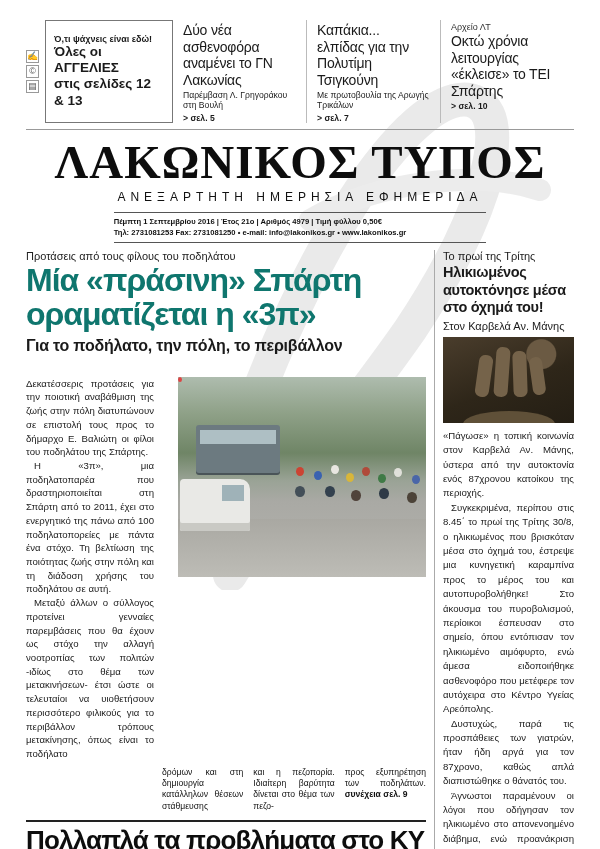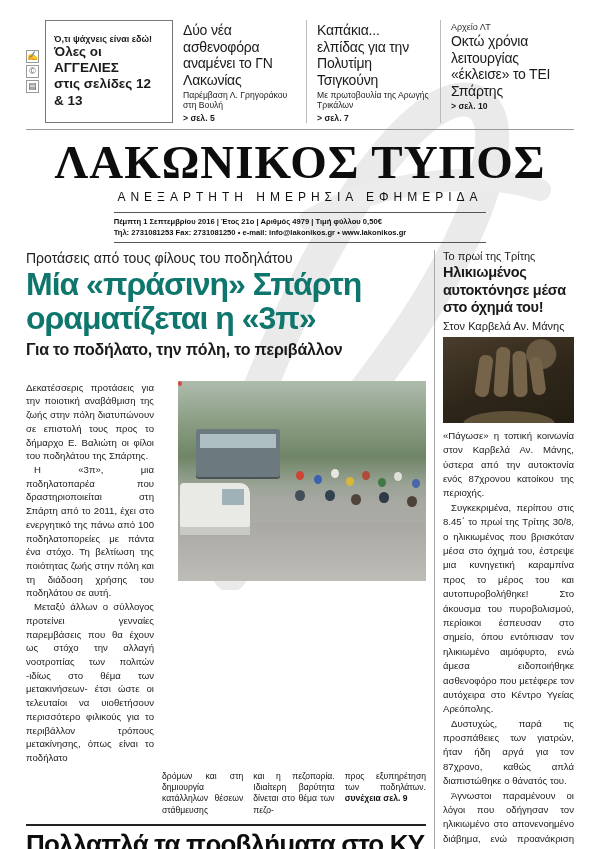--- a/index.html
+++ b/index.html
@@ -30,21 +30,21 @@
   .mast-sub { font-size:12px; letter-spacing:5px; margin-top:3px; color:#111; }
   .dateline { width:68%; margin:6px auto 0 auto; border-top:1px solid #555; border-bottom:1px solid #555; text-align:left; padding:3px 0; }
   .dateline div { font-size:7.6px; line-height:1.5; color:#111; font-weight:bold; }
 
   
   .content-row { display:flex; margin-top:7px; }
   .main-col { width:408px; padding-right:8px; }
   .sidebar { width:140px; border-left:1px solid #aaa; padding-left:8px; }
 
   
-  .ma-kicker { font-size:14px; color:#222; margin-bottom:2px; }
+  .ma-kicker { font-size:11px; color:#222; margin-bottom:2px; }
   .ma-headline { font-size:32px; font-weight:bold; line-height:1.06; letter-spacing:-1px; color:#0f766e; }
   .ma-subhead { font-size:16px; font-weight:bold; margin:5px 0 22px 0; letter-spacing:-0.2px; }
   .ma-body { display:flex; gap:24px;justify-content:flex-end; }
   .ma-textcol { width:128px; font-size:9.6px; line-height:1.43; text-align:justify; }
   .ma-textcol p + p { text-indent:8px; }
   .photo-main { flex:1; height:200px; position:relative; overflow:hidden;
      background:linear-gradient(180deg,#aebcae 0%, #8fa188 18%, #6f8566 38%, #9aa396 52%, #a9a9a4 62%, #b5b4af 100%); }
   .pm-bus { position:absolute; left:18px; top:48px; width:84px; height:48px; background:#6c7a80; border-radius:3px; box-shadow:0 2px 0 #4a5458; }
   .pm-bus:before { content:""; position:absolute; left:4px; top:5px; right:4px; height:14px; background:#aebfc4; }
   .pm-van { position:absolute; left:2px; top:102px; width:70px; height:52px; background:#e9e9e6; border-radius:4px 10px 2px 2px; box-shadow:inset 0 -8px 0 #c9c9c4; }

